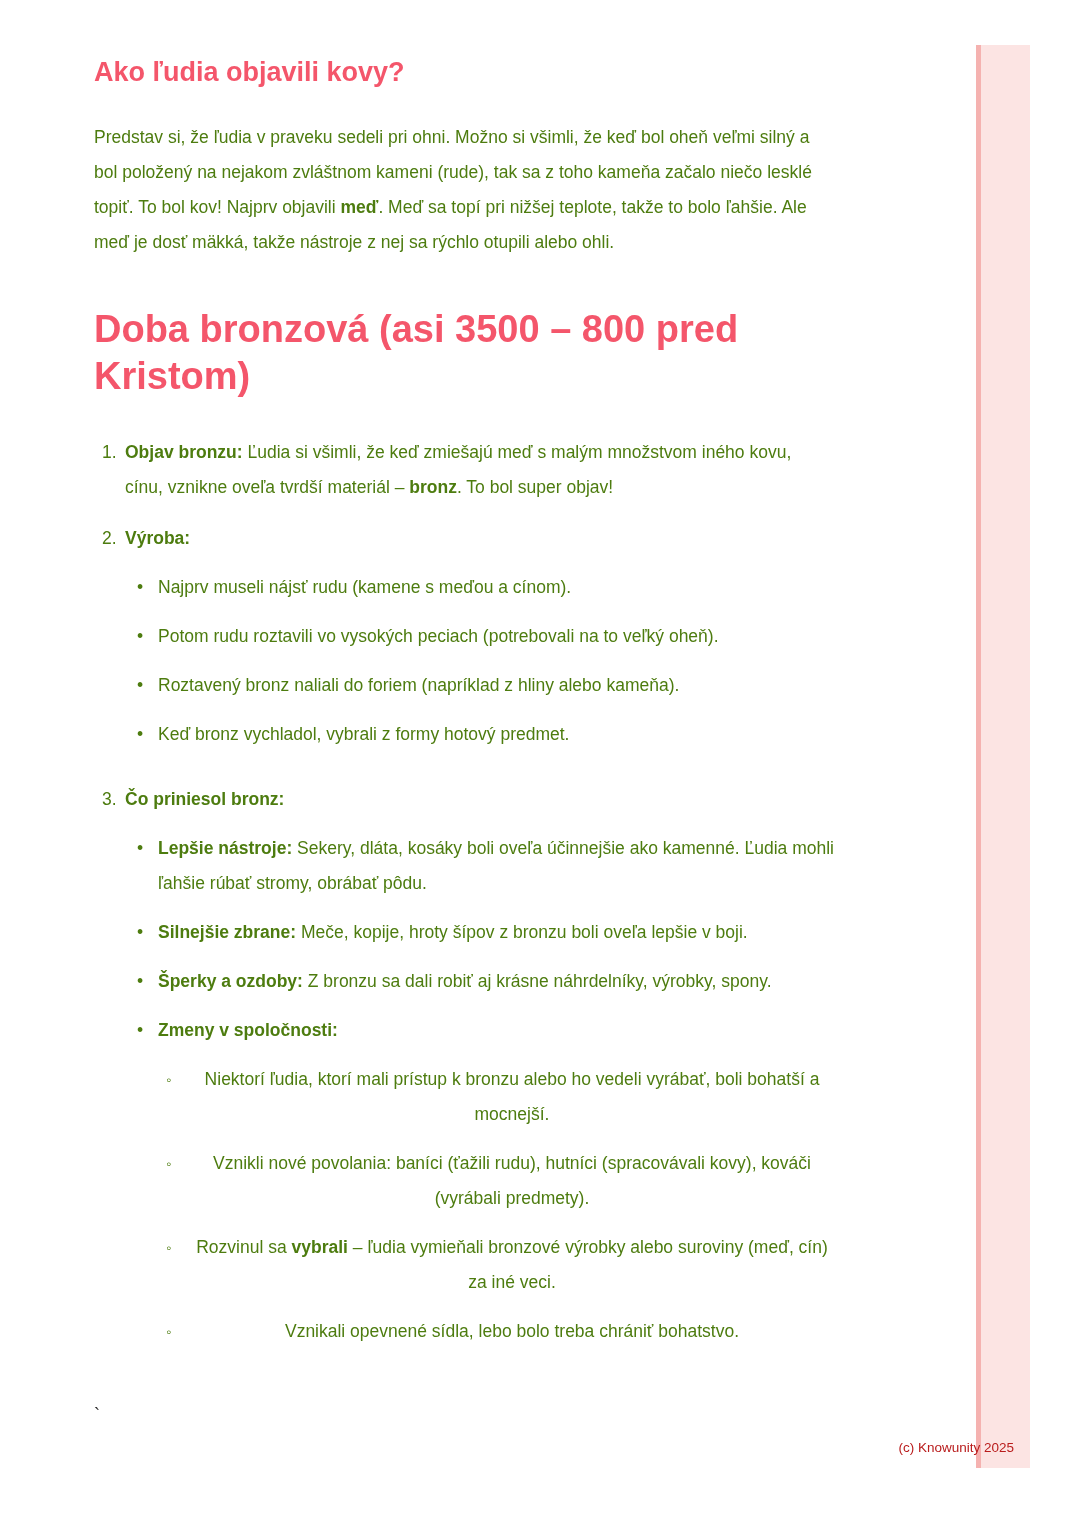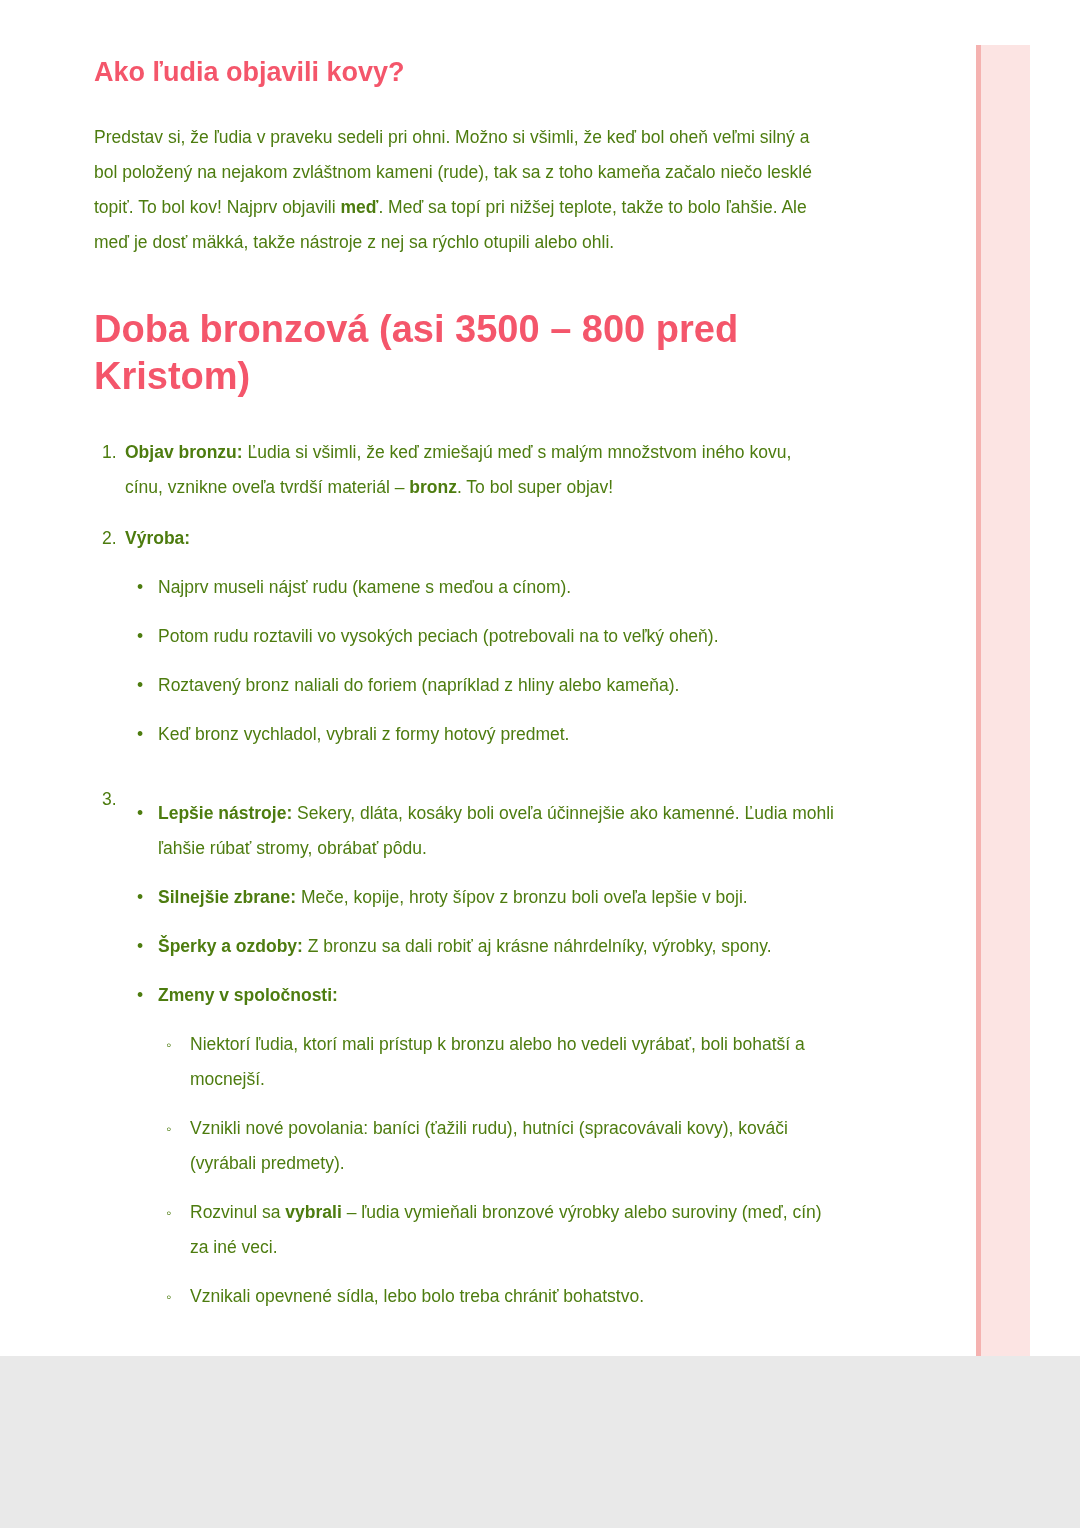--- a/index.html
+++ b/index.html
@@ -1,18 +1,18 @@
 <!DOCTYPE html>
 <html><head>
 <meta charset="utf-8">
 <style>
   html,body { margin:0; padding:0; background:#e9e9e9; }
   .page {
     position:relative;
-    width:1080px; height:1356px;
+    width:1080px; height:1528px;
     margin:0 auto;
     background:#ffffff;
     font-family:"Liberation Sans", sans-serif;
     color:#2c2c2e;
     overflow:hidden;
   }
   .stripe {
     position:absolute;
     top:45px; right:50px;
     width:49px; height:1423px;
@@ -77,21 +77,21 @@
     display:flex;
     margin-bottom:14px;
   }
   .sub .smark {
     flex:0 0 auto;
     width:32px;
     padding-left:8px;
     box-sizing:border-box;
     font-size:15px;
   }
-  .sub .stext { flex:1 1 auto; }
+  .sub .stext { flex:1 1 auto;text-align:center; }
 
   .stray {
     margin-top:28px;
     font-size:18px;
   }
   .footer {
     position:absolute;
     top:1440px; right:66px;
     font-size:13.5px;
     color:#b91c1c;
@@ -143,20 +143,21 @@
               <span class="mark">•</span>
               <div class="btext"><span>Keď bronz vychladol, vybrali z formy hotový predmet.</span></div>
             </div>
           </div>
         </div>
       </div>
 
       <div class="oli">
         <span class="num">3.</span>
         <div class="itext">
+          <div><b>Čo priniesol bronz:</b></div>
           <div class="bullets">
             <div class="bul">
               <span class="mark">•</span>
               <div class="btext"><b>Lepšie nástroje:</b><span> Sekery, dláta, kosáky boli oveľa účinnejšie ako kamenné. Ľudia mohli ľahšie rúbať stromy, obrábať pôdu.</span></div>
             </div>
             <div class="bul">
               <span class="mark">•</span>
               <div class="btext"><b>Silnejšie zbrane:</b><span> Meče, kopije, hroty šípov z bronzu boli oveľa lepšie v boji.</span></div>
             </div>
             <div class="bul">

